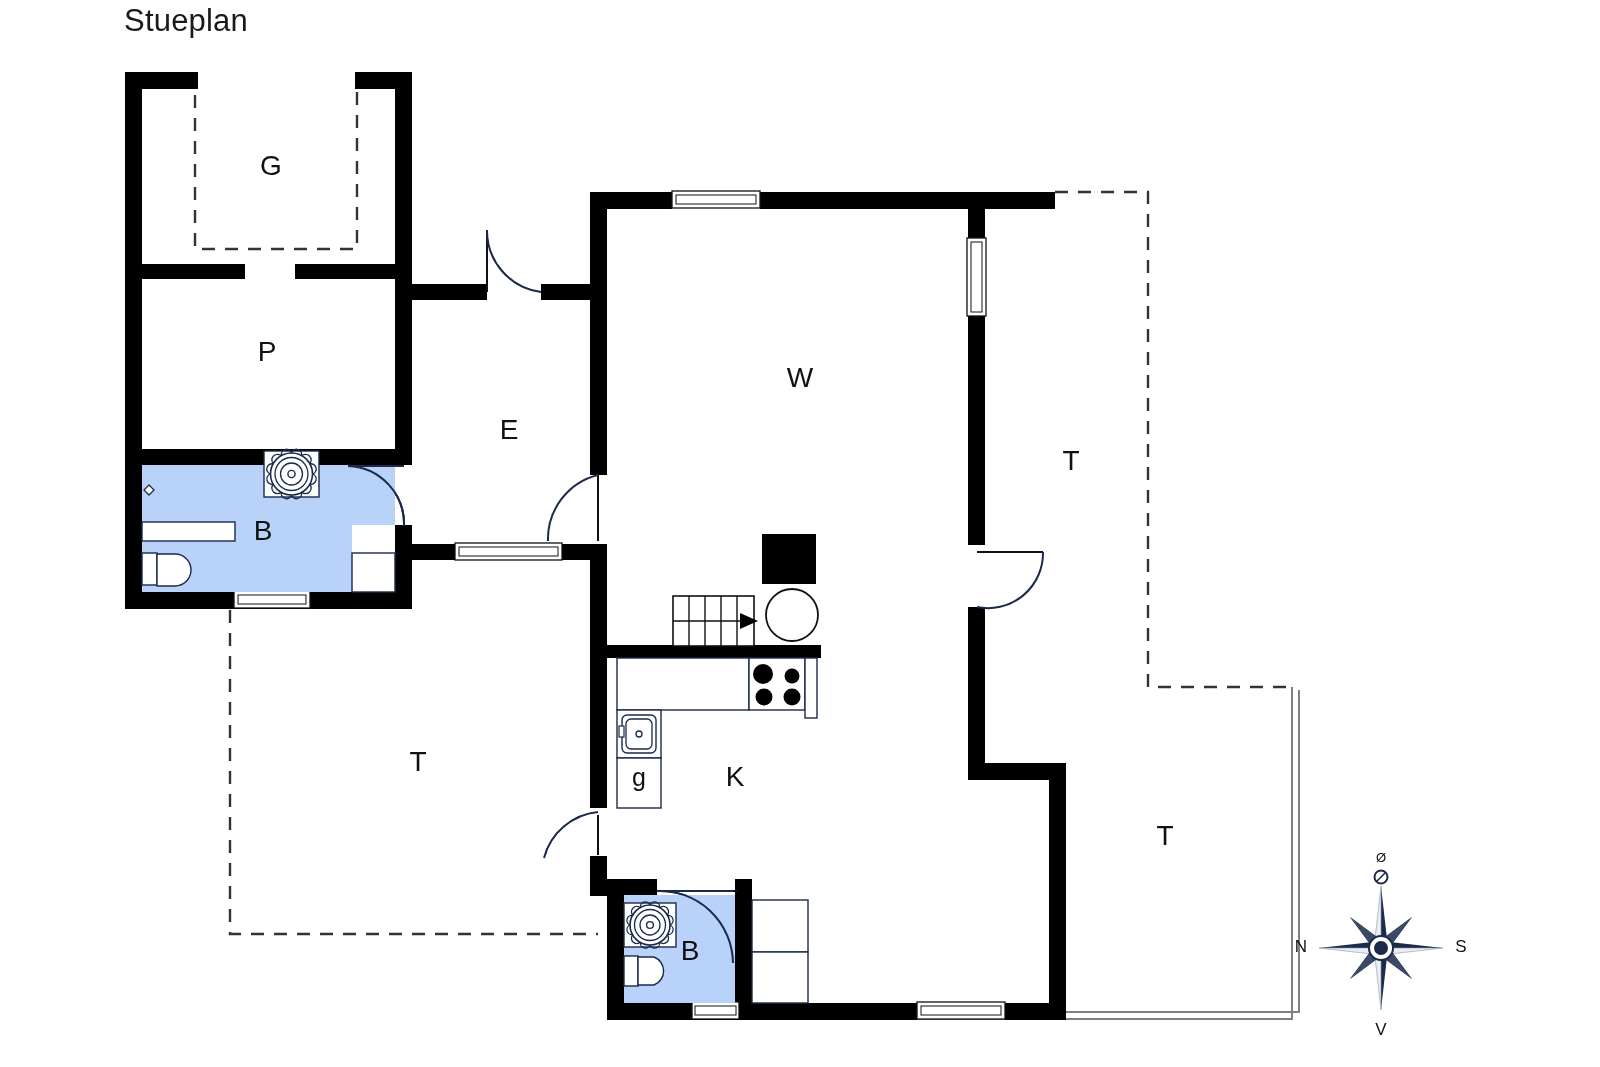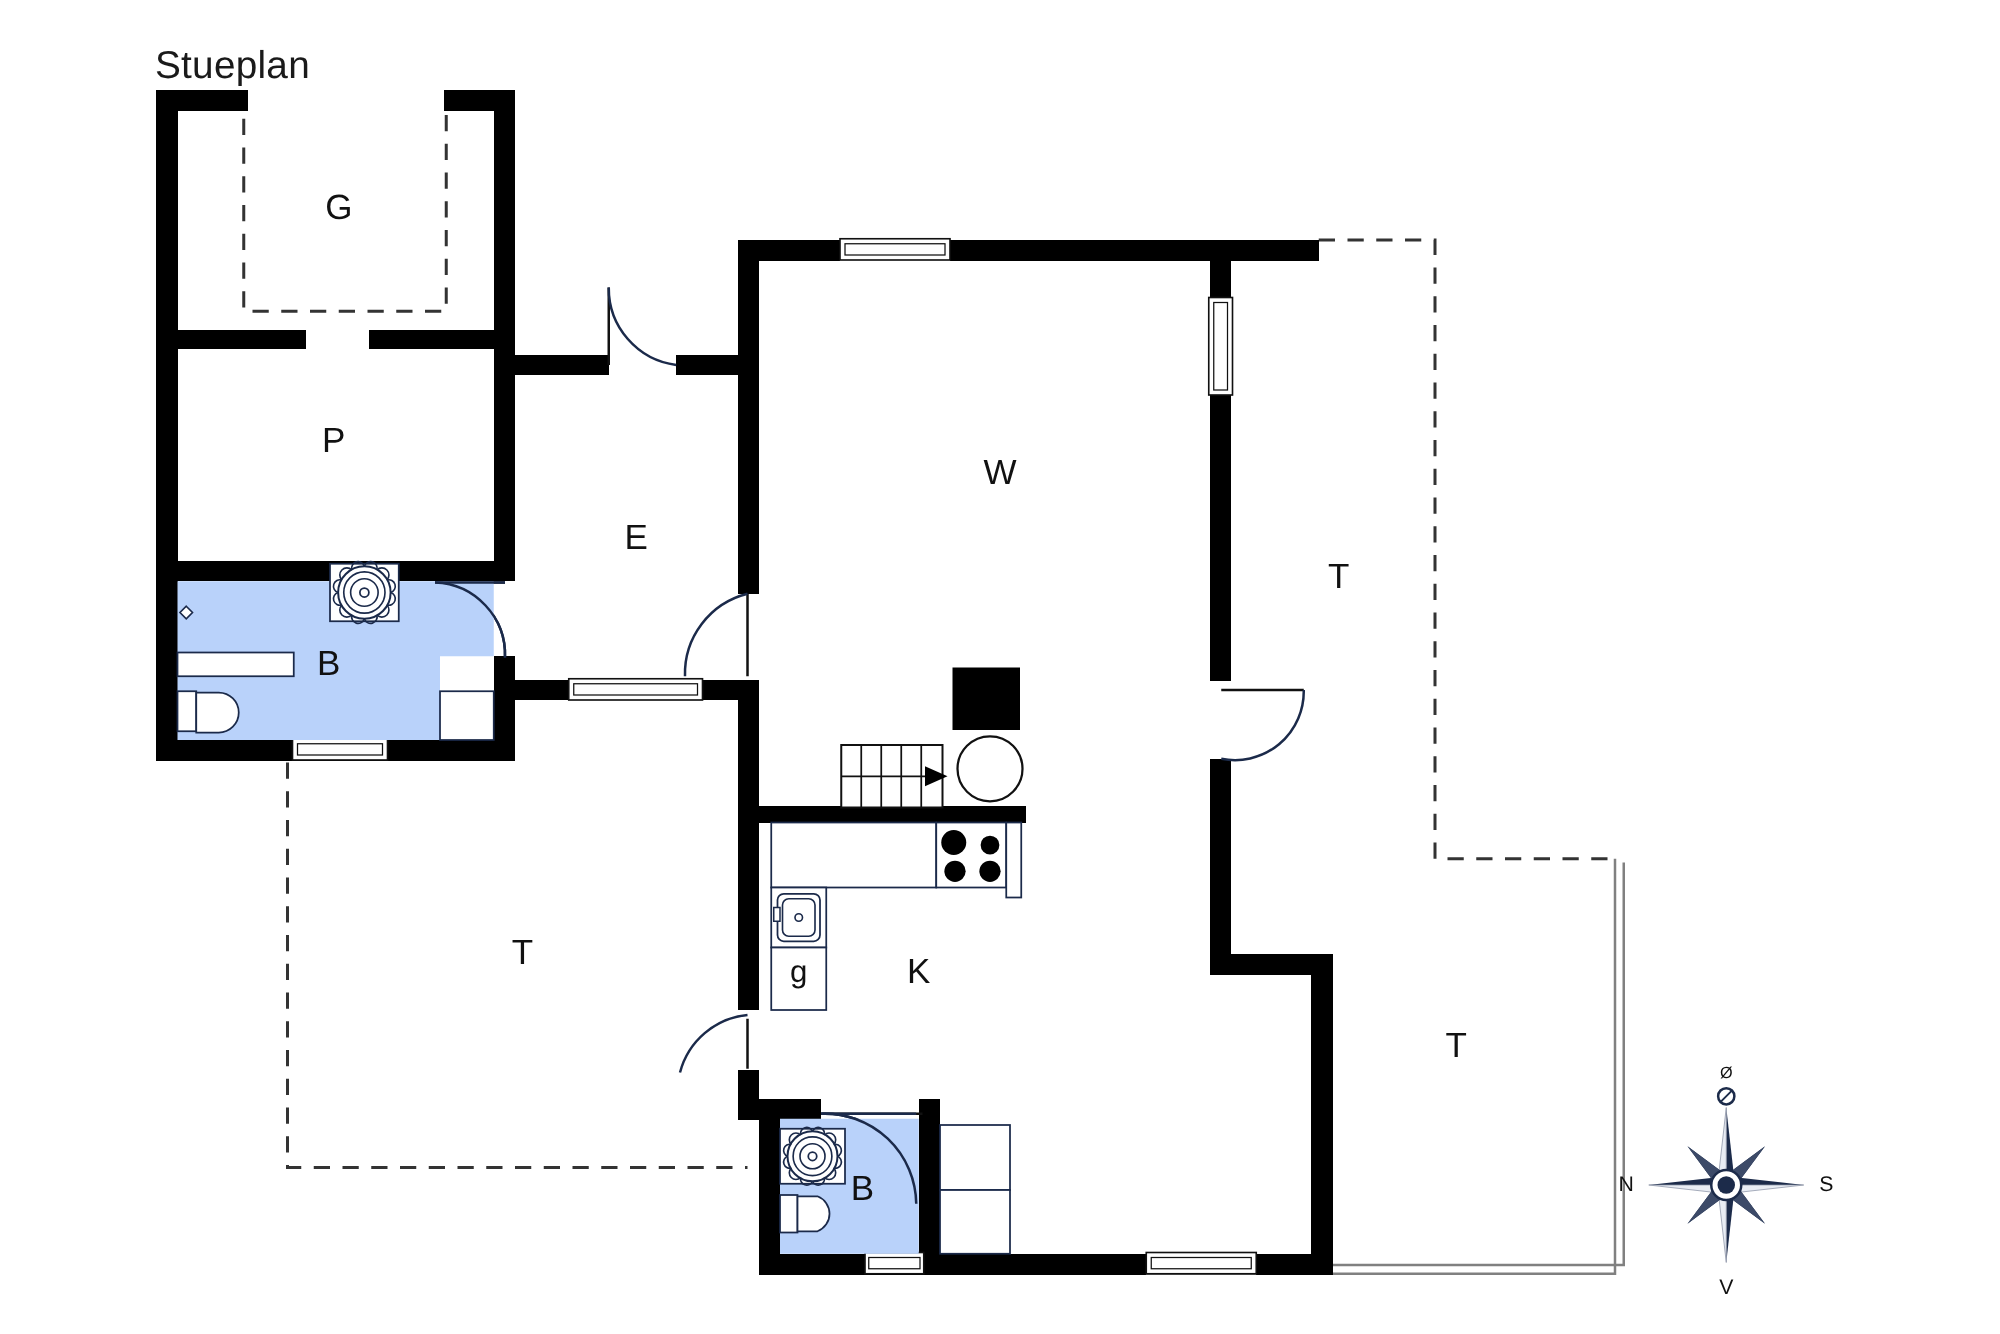--- a/index.html
+++ b/index.html
@@ -15,21 +15,21 @@
     overflow: hidden;
   }
   #plan-root {
     position: relative;
     width: 1600px;
     height: 1067px;
   }
   #plan-title {
     position: absolute;
     left: 124px;
-    top: 36px;
+    top: 5px;
     font-size: 31px;
     color: #1a1a1a;
     letter-spacing: 0.2px;
     line-height: 1;
     white-space: nowrap;
   }
   #floorplan-svg {
     position: absolute;
     left: 0;
     top: 0;

